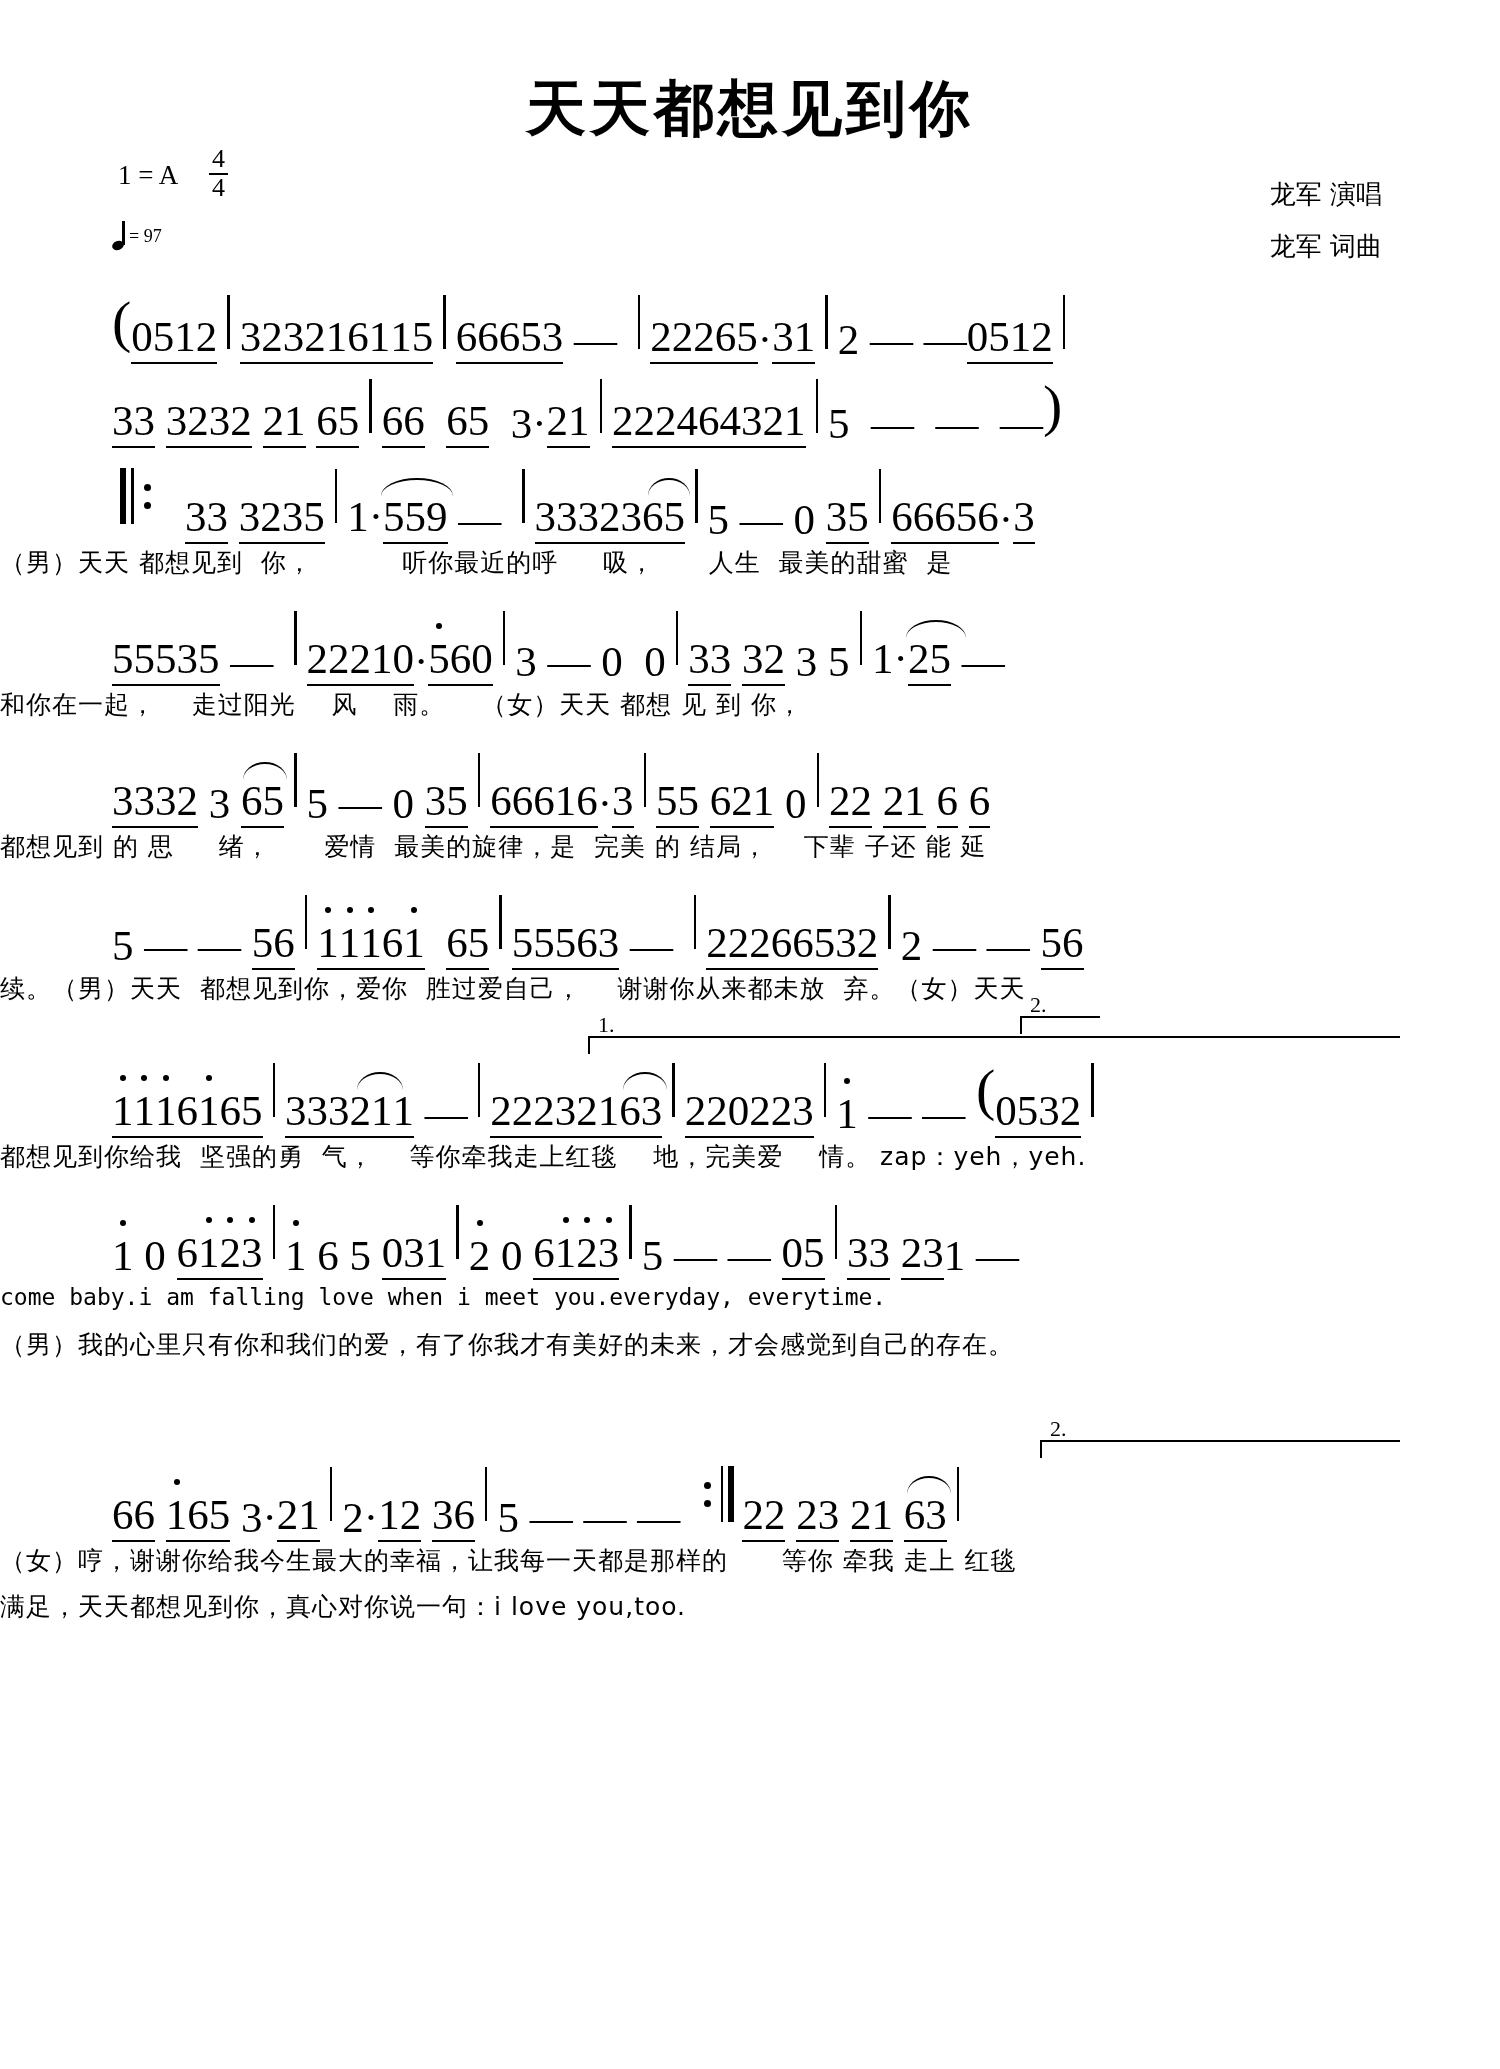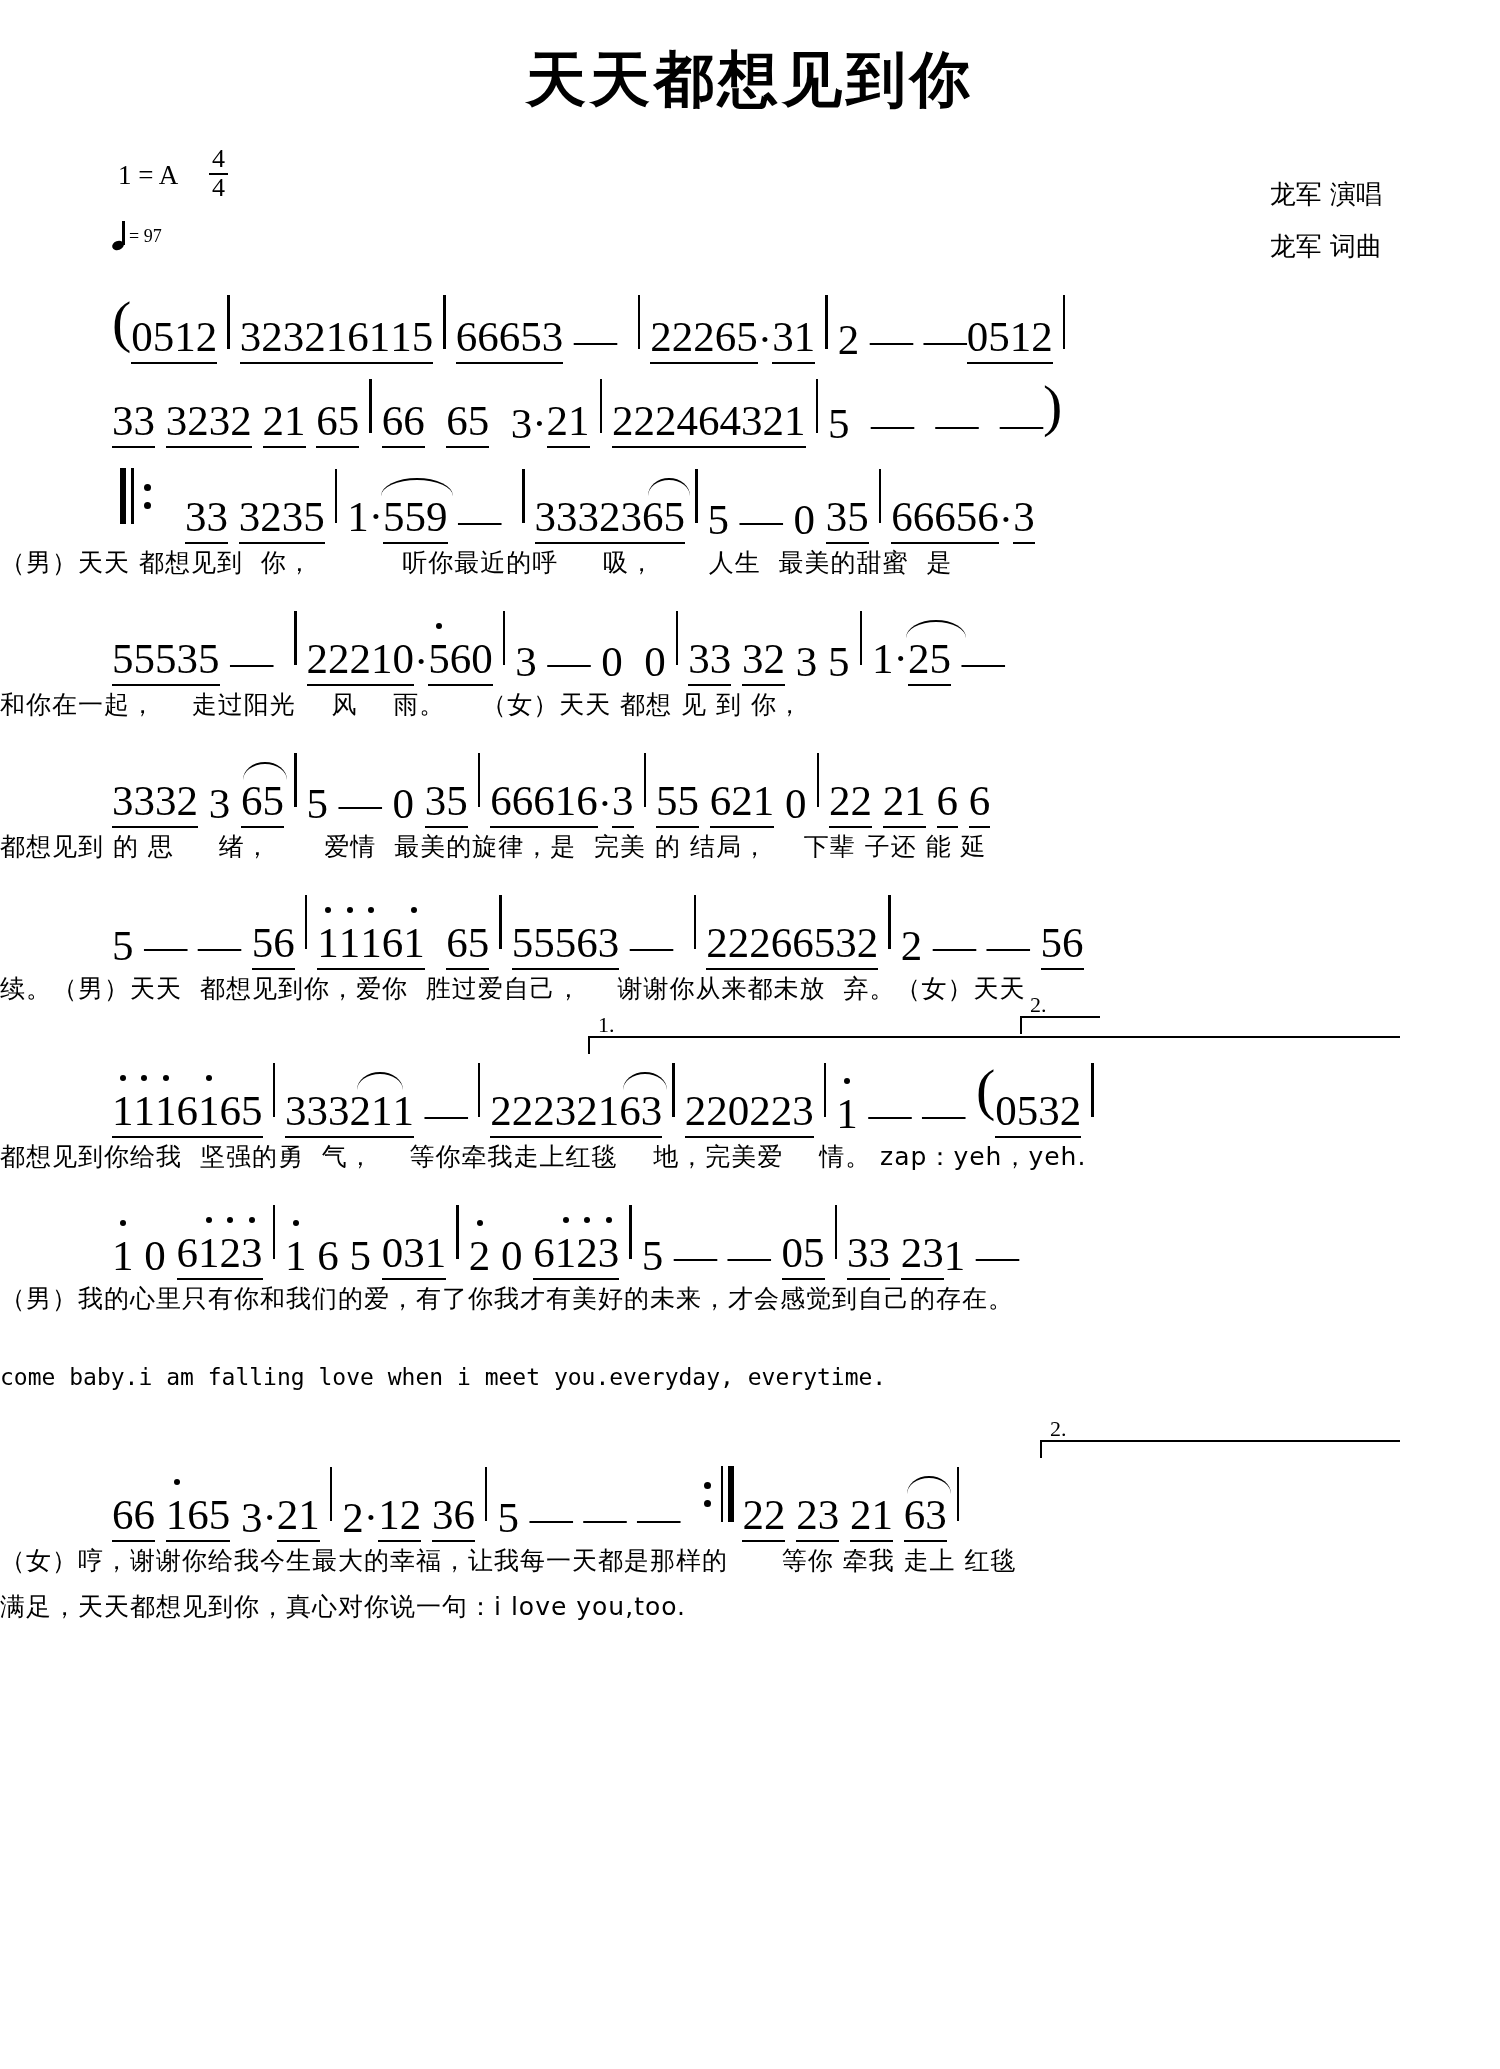--- a/index.html
+++ b/index.html
@@ -24,21 +24,21 @@
   }
 
   
   .title {
     text-align: center;
     font-family: "DejaVu Sans", sans-serif;
     font-weight: bold;
     font-size: 60px;
     letter-spacing: 4px;
     margin: 0;
-    padding-top: 49px;
+    padding-top: 78px;
     line-height: 1;
   }
   .meta-left {
     position: absolute;
     left: 118px;
     top: 148px;
     font-size: 27px;
     font-family: "Liberation Serif", serif;
   }
   .keysig {
@@ -371,22 +371,22 @@
         <span class="seg"><span class="note dot-above">1</span> 0 </span><span class="seg u1">6<span class="note dot-above">1</span><span class="note dot-above">2</span><span class="note dot-above">3</span></span>
         <span class="barline"></span>
         <span class="seg"><span class="note dot-above">1</span> 6 5 </span><span class="seg u1">031</span>
         <span class="barline"></span>
         <span class="seg"><span class="note dot-above">2</span> 0 </span><span class="seg u1">6<span class="note dot-above">1</span><span class="note dot-above">2</span><span class="note dot-above">3</span></span>
         <span class="barline"></span>
         <span class="seg">5 — — </span><span class="seg u1">05</span>
         <span class="barline"></span>
         <span class="seg u1">33</span><span class="spacer"> </span><span class="seg u1">23</span><span class="seg">1 —</span>
       </div>
+      <div class="lyrics lyrics-en">come baby.i am falling love when i meet you.everyday, everytime.</div>
       <div class="lyrics two" style="white-space:normal; padding-right:300px;"><span>（男）我的心里只有你和我们的爱，有了你我才有美好的未来，才会感觉到自己的存在。</span></div>
-      <div class="lyrics lyrics-en">come baby.i am falling love when i meet you.everyday, everytime.</div>
     </div>
 
     <div class="sysrow" style="margin-top:40px;">
       <div class="volta" style="left:1040px; width:358px;">
         <span class="lbl">2.</span>
       </div>
       <div class="notes tall" style="margin-top:24px;">
         <span class="seg u1">66</span><span class="spacer"> </span><span class="seg u1"><span class="note dot-above">1</span>65</span><span class="spacer"> </span><span class="seg">3·</span><span class="seg u1">21</span>
         <span class="barline"></span>
         <span class="seg">2·</span><span class="seg u1">12</span><span class="spacer"> </span><span class="seg u1">36</span>

